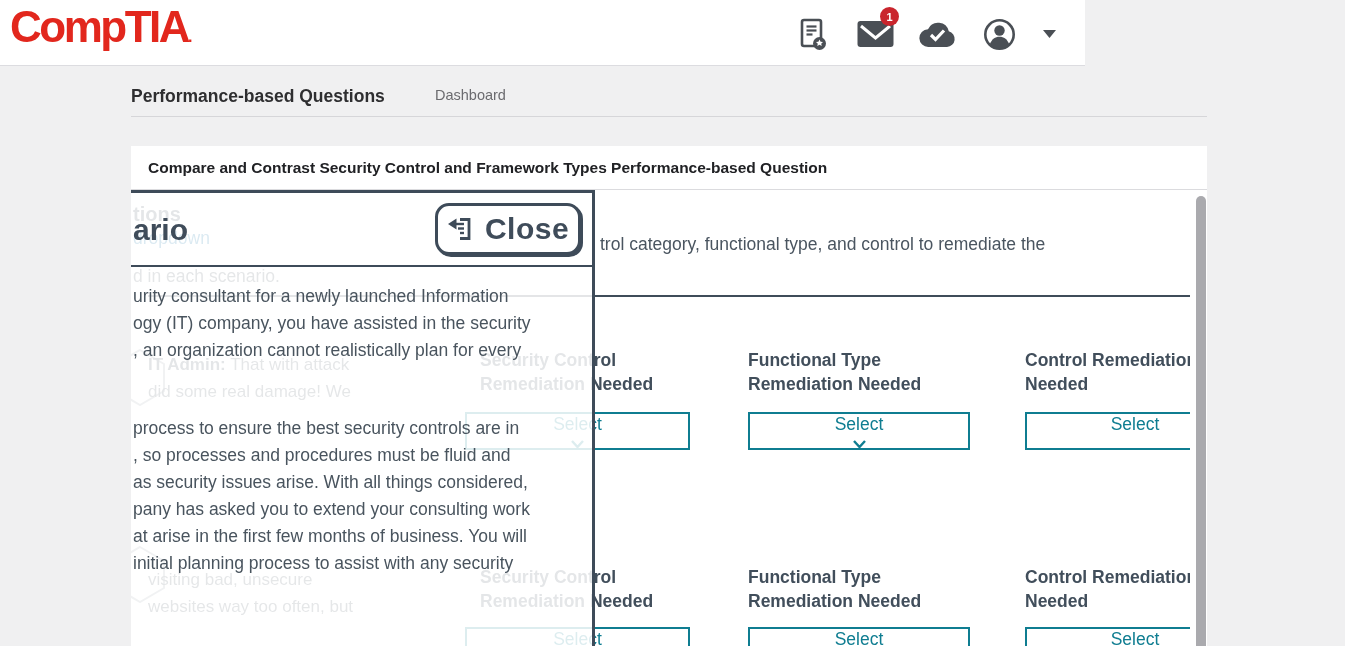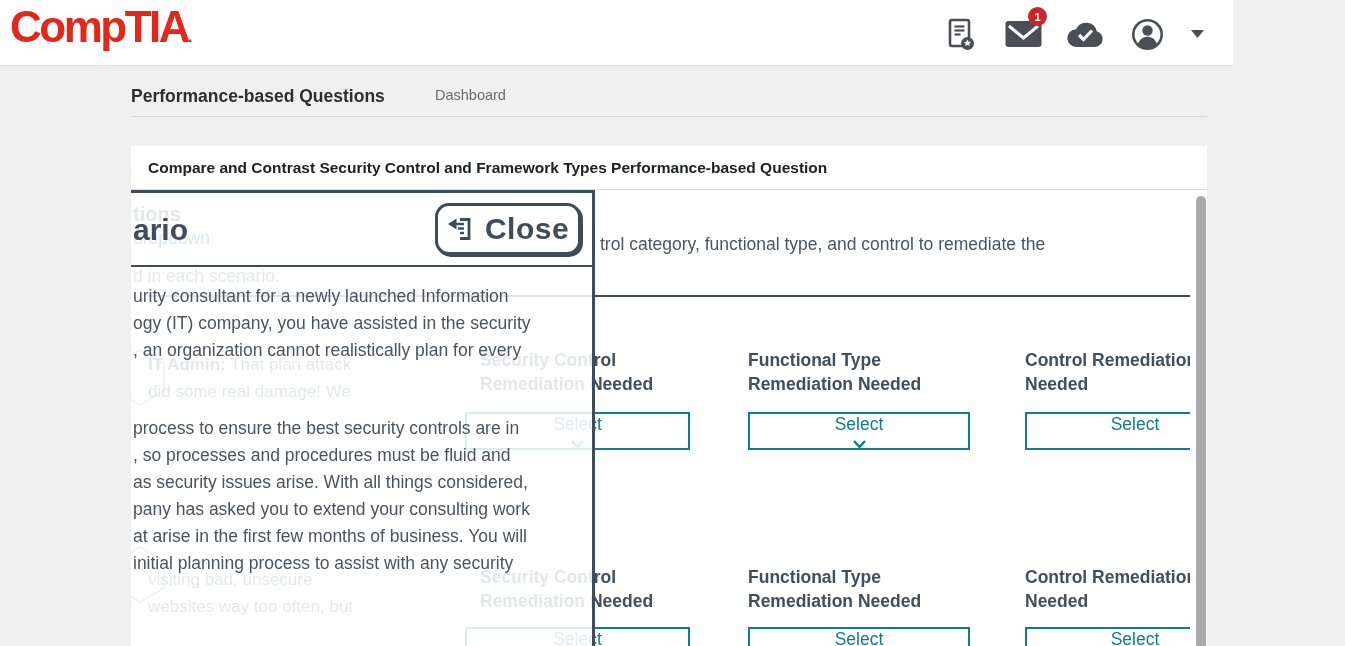--- a/index.html
+++ b/index.html
@@ -1,20 +1,20 @@
 <!DOCTYPE html>
 <html><head>
 <meta charset="utf-8">
 <style>
   html,body{margin:0;padding:0;background:#f0f0f1;}
   .stage{position:relative;width:1345px;height:646px;overflow:hidden;
          font-family:"Liberation Sans",sans-serif;background:#f0f0f1;color:#4a5560;}
 
   
-  .topbar{position:absolute;left:0;top:0;width:1233px;height:65px;background:#fff;
+  .topbar{position:absolute;left:0;top:0;width:1085px;height:65px;background:#fff;
           border-bottom:1px solid #dcdce0;}
   .logo{position:absolute;left:10px;top:2px;font-size:44px;font-weight:800;letter-spacing:-2.5px;
         color:#e2271d;}
   .logo .mark{font-size:16px;font-weight:800;letter-spacing:0;}
   .topicons{position:absolute;right:28px;top:16px;display:flex;align-items:center;gap:22px;}
   .iconbtn{position:relative;width:40px;height:36px;display:flex;align-items:center;justify-content:center;cursor:pointer;}
   .badge{position:absolute;top:-9px;right:-4px;width:19px;height:19px;border-radius:50%;
          background:#c9252d;color:#fff;font-size:11px;font-weight:700;
          display:flex;align-items:center;justify-content:center;}
 
@@ -131,21 +131,21 @@
 
     <div class="instr">trol category, functional type, and control to remediate the</div>
     <div class="rule2"></div>
 
     <div class="hex" style="left:-18px;top:158px;">
       <svg width="54" height="58" viewBox="0 0 54 58">
         <polygon points="27,2 51,16 51,43 27,57 3,43 3,16" fill="none" stroke="#9aa3ac" stroke-width="2"></polygon>
       </svg>
     </div>
     <div class="bubble" style="left:17px;top:161px;">
-      <b>IT Admin:</b><span> That plan attack</span><br>
+      <b>IT Admin:</b><span> That with attack</span><br>
       <span>did some real damage! We</span>
     </div>
 
     <div class="colhead" style="left:349px;top:158px;">
       <span>Security Control</span><br><span>Remediation Needed</span>
     </div>
     <div class="colhead" style="left:617px;top:158px;">
       <span>Functional Type</span><br><span>Remediation Needed</span>
     </div>
     <div class="colhead" style="left:894px;top:158px;">

